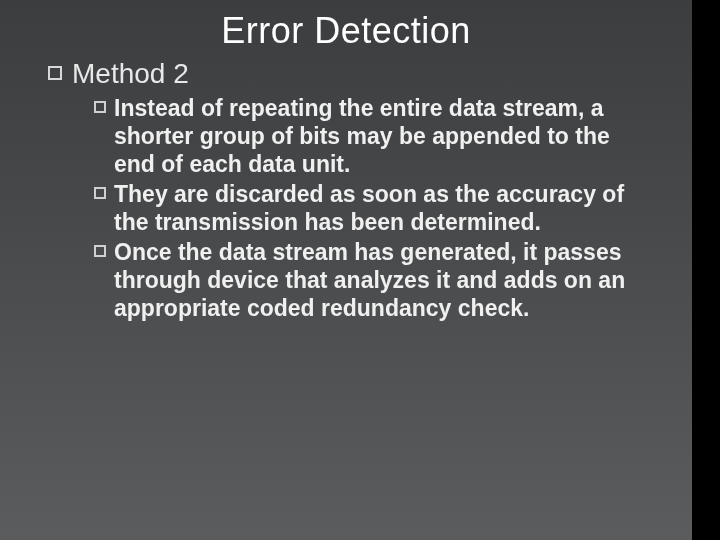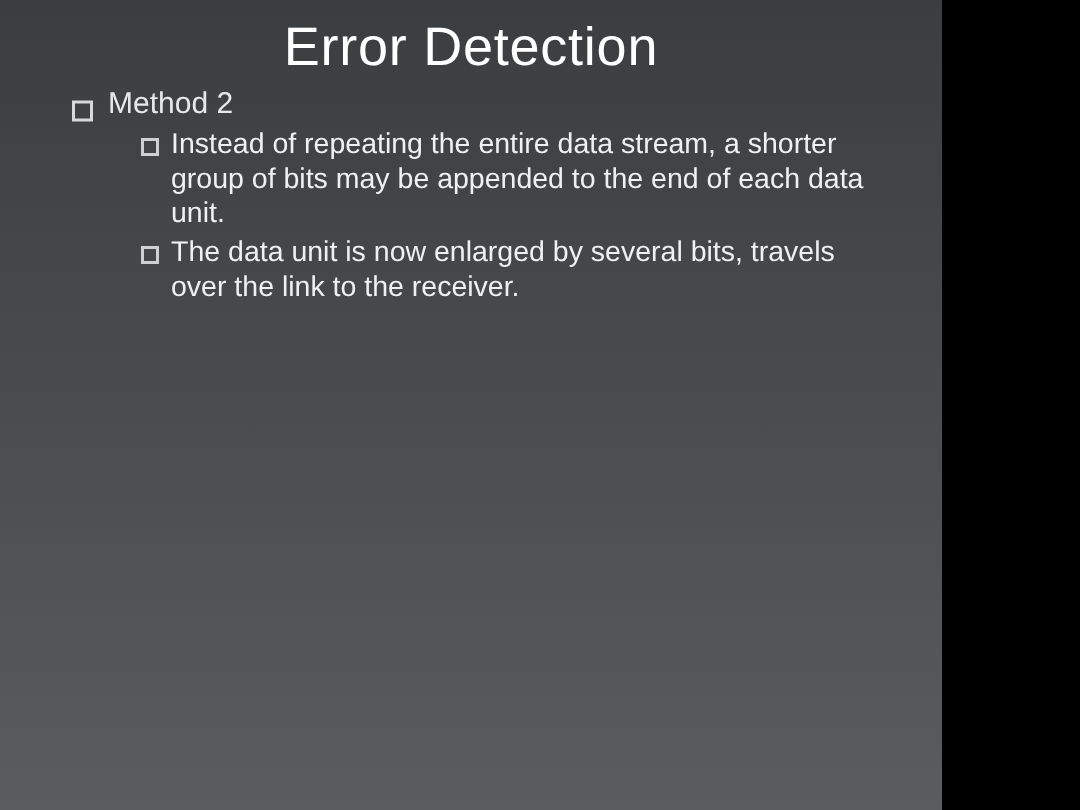--- a/index.html
+++ b/index.html
@@ -5,63 +5,63 @@
   html, body {
     margin: 0;
     padding: 0;
     width: 720px;
     height: 540px;
     overflow: hidden;
     font-family: Arial, Helvetica, sans-serif;
     background: #000;
   }
   .slide {
-    width: 628px;
+    width: 692px;
     height: 540px;
     background: linear-gradient(180deg, #3b3d3f 0%, #454749 35%, #505254 70%, #5a5c5e 100%);
     color: #fff;
     box-sizing: border-box;
     padding: 10px 40px 30px 40px;
     position: relative;
   }
   .title {
     text-align: center;
     font-size: 36px;
     font-weight: 400;
     color: #fff;
     margin: 0 0 6px 0;
     letter-spacing: 0.5px;
   }
   .level1 {
     display: flex;
-    align-items: center;
-    font-size: 20px;
+    align-items: flex-start;
+    font-size: 28px;
     color: #e8e8e8;
     margin: 0 0 4px 8px;
     font-weight: 400;
   }
   .level1 .bullet {
     width: 14px;
     height: 14px;
     border: 2px solid #d8d8d8;
     box-sizing: border-box;
     margin: 8px 10px 0 0;
     flex: 0 0 auto;
   }
   .sub-list {
     margin-left: 54px;
   }
   .level2 {
     display: flex;
     align-items: flex-start;
-    font-size: 19px;
+    font-size: 23px;
     line-height: 1.22;
     color: #f0f0f0;
     margin: 0 0 2px 0;
-    font-weight: 400;
+    font-weight: 700;
     justify-content: center;
   }
   .level2 .bullet {
     width: 12px;
     height: 12px;
     border: 2px solid #d0d0d0;
     box-sizing: border-box;
     margin: 7px 8px 0 0;
     flex: 0 0 auto;
   }
@@ -80,16 +80,20 @@
     <span>Method 2</span>
   </div>
 
   <div class="sub-list">
     <div class="level2">
       <span class="bullet"></span>
       <span class="txt">Instead of repeating the entire data stream, a shorter group of bits may be appended to the end of each data unit.</span>
     </div>
     <div class="level2">
       <span class="bullet"></span>
-      <span class="txt">The data unit is now enlarged by several bits, travels over the link to the receiver.</span>
+      <span class="txt">They are discarded as soon as the accuracy of the transmission has been determined.</span>
+    </div>
+    <div class="level2">
+      <span class="bullet"></span>
+      <span class="txt">Once the data stream has generated, it passes through device that analyzes it and adds on an appropriate coded redundancy check.</span>
     </div>
   </div>
 </div>
 
 </body></html>

